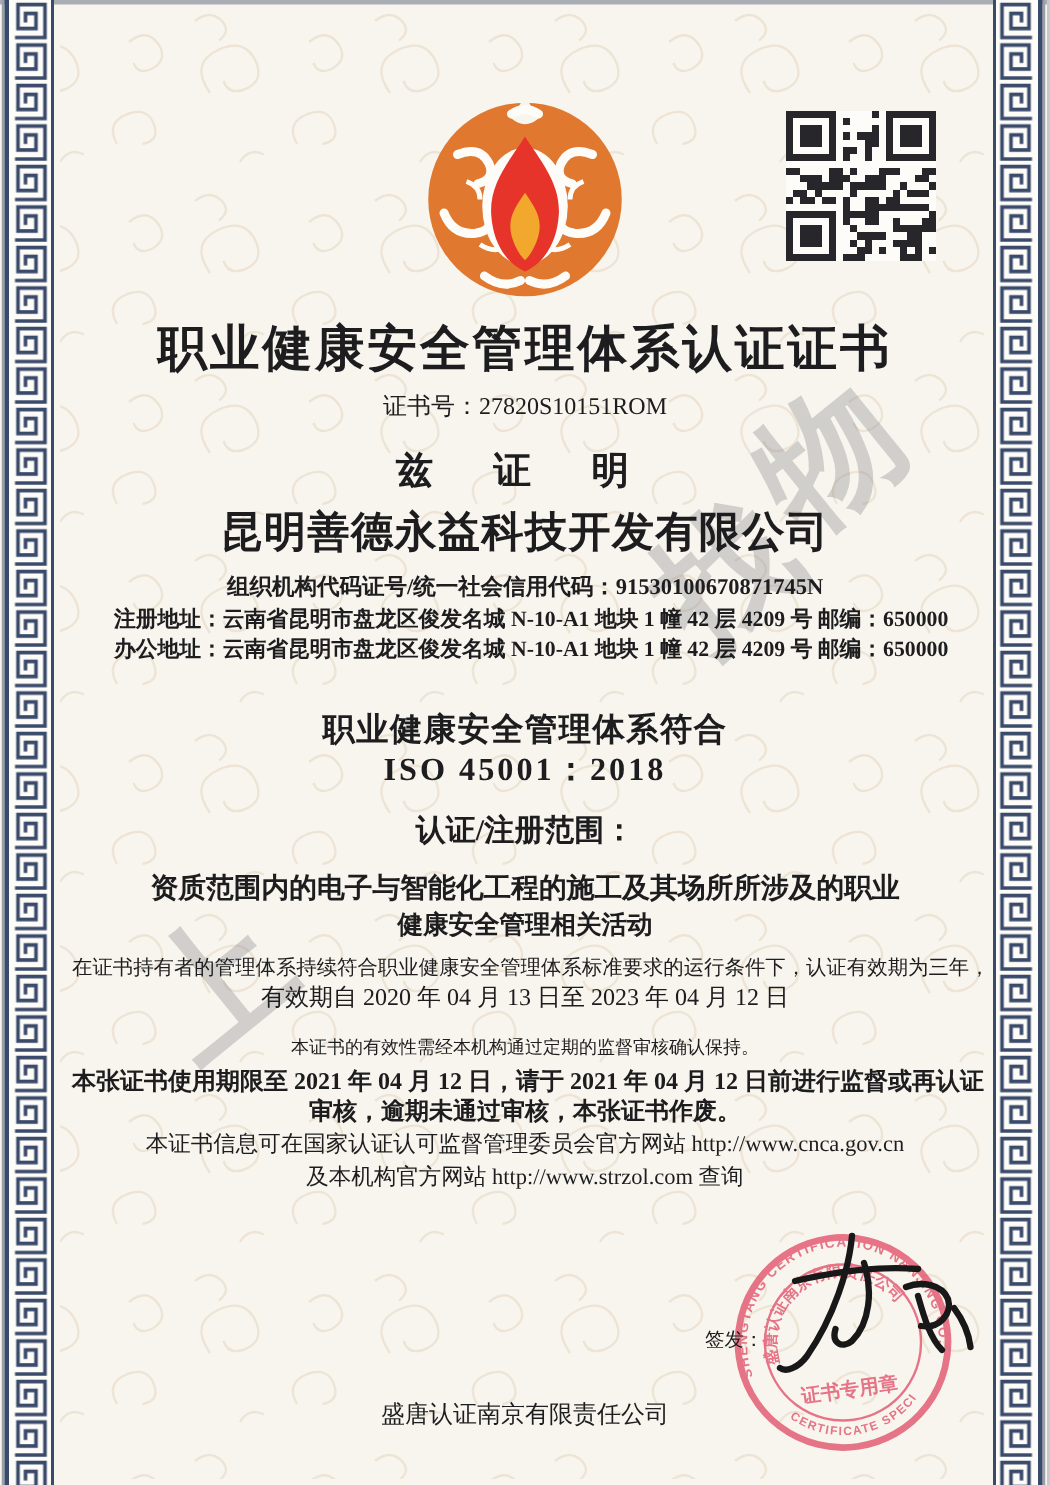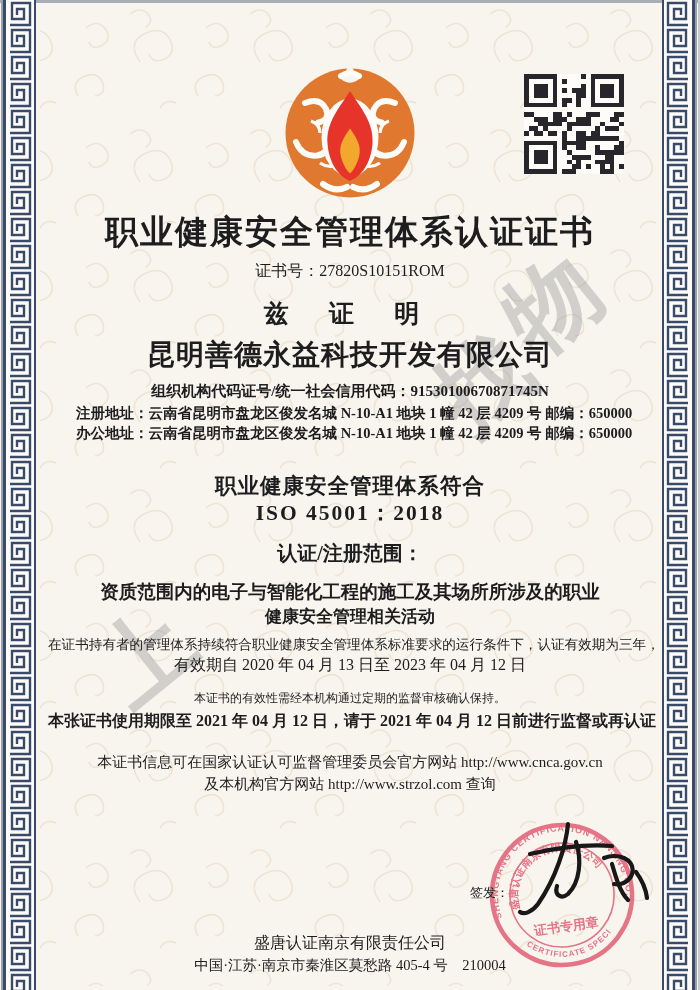--- a/index.html
+++ b/index.html
@@ -264,20 +264,21 @@
 
   <div class="tx std1">职业健康安全管理体系符合</div>
   <div class="tx std2">ISO 45001：2018</div>
   <div class="tx scope-label">认证/注册范围：</div>
   <div class="tx scope1">资质范围内的电子与智能化工程的施工及其场所所涉及的职业</div>
   <div class="tx scope2">健康安全管理相关活动</div>
   <div class="tx cond">在证书持有者的管理体系持续符合职业健康安全管理体系标准要求的运行条件下，认证有效期为三年，</div>
   <div class="tx validity">有效期自 2020 年 04 月 13 日至 2023 年 04 月 12 日</div>
   <div class="tx maintain">本证书的有效性需经本机构通过定期的监督审核确认保持。</div>
   <div class="tx usage1">本张证书使用期限至 2021 年 04 月 12 日，请于 2021 年 04 月 12 日前进行监督或再认证</div>
+  <div class="tx usage2">审核，逾期未通过审核，本张证书作废。</div>
   <div class="tx info1">本证书信息可在国家认证认可监督管理委员会官方网站 http://www.cnca.gov.cn</div>
   <div class="tx info2">及本机构官方网站 http://www.strzol.com 查询</div>
 
   <div class="issue-label">签发：</div>
 
   <svg class="seal" viewBox="-85 -85 170 170">
     <g opacity="0.78" transform="rotate(-8)" fill="none">
       <circle r="70" stroke="#e0506a" stroke-width="4.5"></circle>
       <circle r="52" stroke="#e0506a" stroke-width="1.6"></circle>
       <defs>
@@ -303,15 +304,14 @@
       <path d="M52,4 C50,26 40,58 22,84 C16,92 8,95 4,92"></path>
       <path d="M14,34 C40,28 70,24 96,26"></path>
       <path d="M60,22 C66,40 64,62 52,74 C46,79 38,76 41,66"></path>
       <path d="M88,38 C98,34 112,36 116,46 C119,56 110,66 98,64"></path>
       <path d="M96,44 C100,58 104,72 112,80"></path>
       <path d="M120,52 C126,60 130,70 131,78"></path>
     </g>
   </svg>
 
   <div class="tx issuer">盛唐认证南京有限责任公司</div>
-  <div class="tx issuer-addr">中国·江苏·南京市秦淮区莫愁路 405-4 号　210004</div>
 
 </div>
 
 </body></html>

